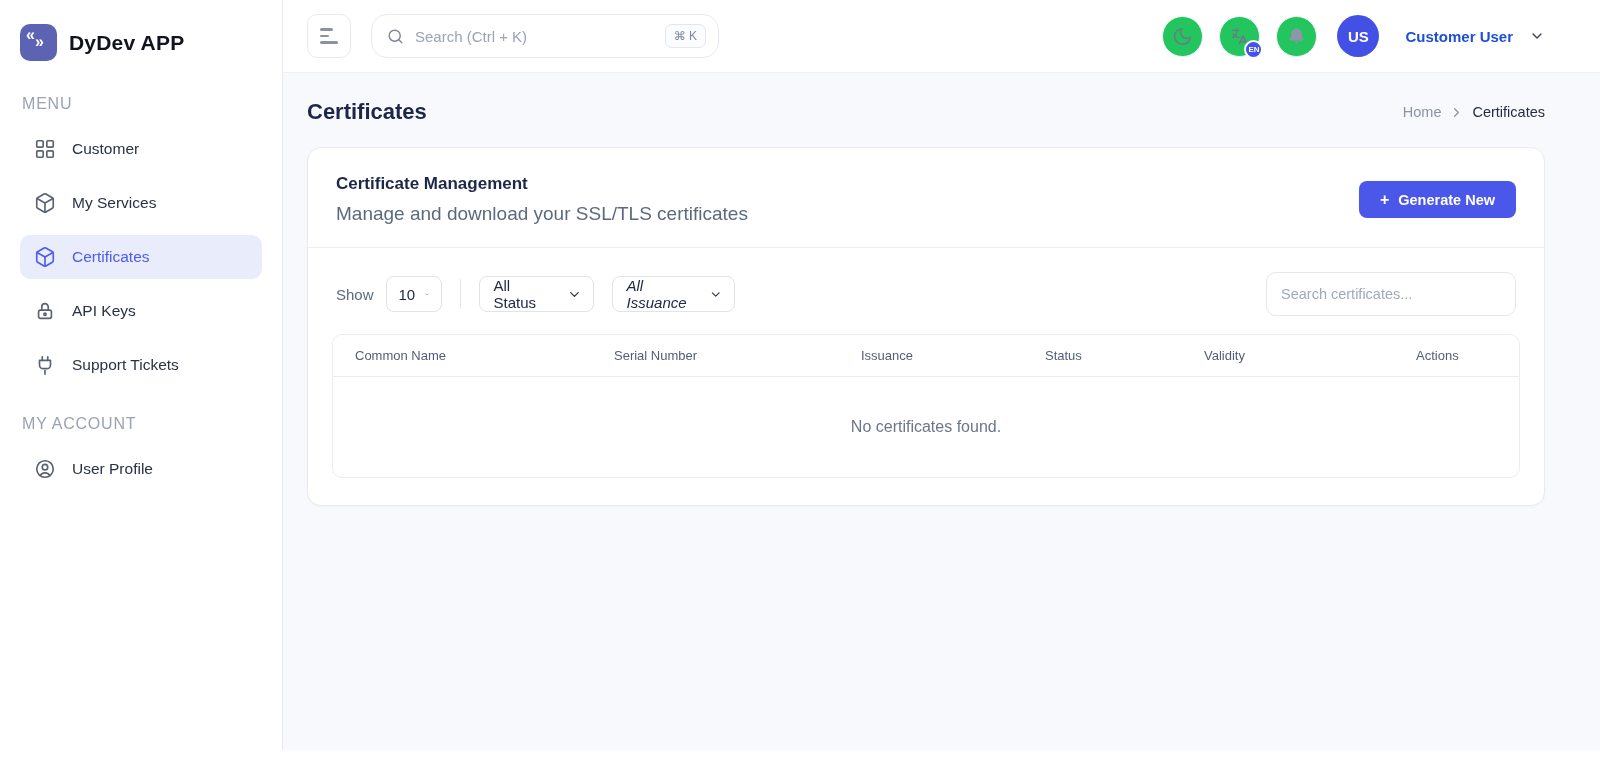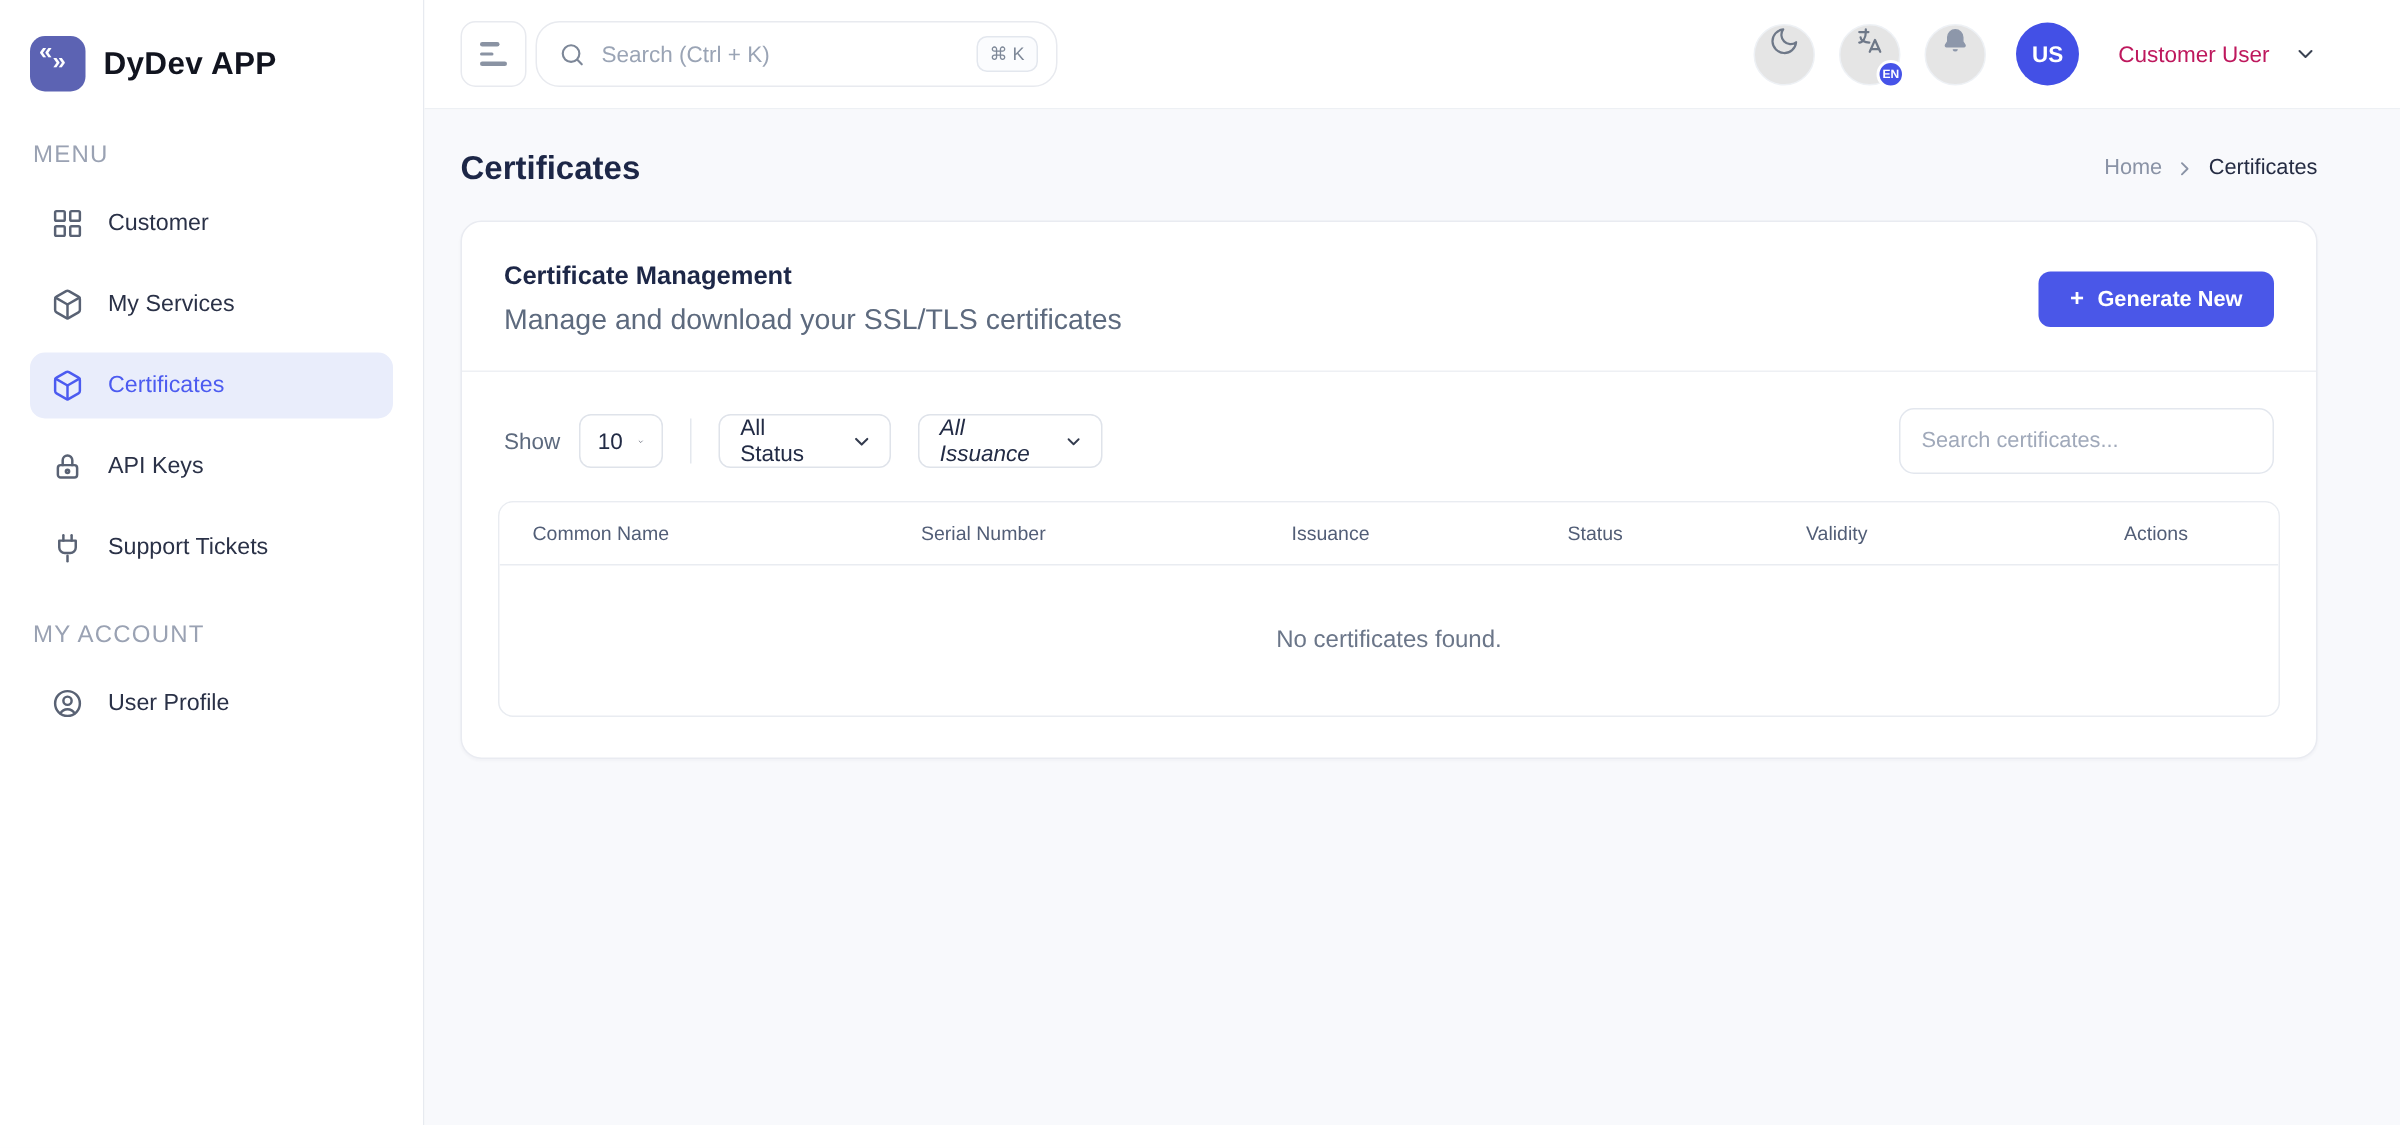--- a/index.html
+++ b/index.html
@@ -25,31 +25,31 @@
 
   
   .main { flex:1; display:flex; flex-direction:column; }
   .topbar { height:73px; background:#ffffff; border-bottom:1px solid #edf0f4; display:flex; align-items:center; padding:0 55px 0 24px; }
   .iconbtn { width:44px; height:44px; border:1px solid #e8eaef; border-radius:10px; background:#fff; display:flex; align-items:center; justify-content:center; cursor:pointer; }
   .burger { display:flex; flex-direction:column; gap:4px; width:18px; }
   .burger i { height:2.4px; background:#8a93a3; border-radius:2px; display:block; }
   .burger i:nth-child(1){ width:13px; }
   .burger i:nth-child(2){ width:9px; }
   .burger i:nth-child(3){ width:18px; }
-  .searchbox { display:flex; align-items:center; width:348px; height:44px; border:1px solid #e8eaef; border-radius:16px; margin-left:6px; padding:0 12px 0 14px; background:#fff; }
+  .searchbox { display:flex; align-items:center; width:348px; height:44px; border:1px solid #e8eaef; border-radius:16px; margin-left:20px; padding:0 12px 0 14px; background:#fff; }
   .searchbox svg { width:19px; height:19px; color:#7d8798; }
   .searchbox input { flex:1; border:none; outline:none; font-size:15px; color:#39415a; padding:0 10px; font-family:"Liberation Sans",sans-serif; background:transparent; }
   .searchbox input::placeholder { color:#9aa4b5; }
   .kbd { font-size:12px; color:#7e8898; background:#fbfcfe; border:1px solid #e3e7ee; border-radius:7px; padding:4px 8px; white-space:nowrap; }
   .top-right { margin-left:auto; display:flex; align-items:center; gap:16px; }
-  .circlebtn { position:relative; width:41px; height:41px; border-radius:50%; border:1px solid #eef1f5; background:#e5e5e5; display:flex; justify-content:center; cursor:pointer; color:#6e7888; }
+  .circlebtn { position:relative; width:41px; height:41px; border-radius:50%; border:1px solid #eef1f5; background:#22c55e; display:flex; align-items:center; justify-content:center; cursor:pointer; color:#6e7888; }
   .circlebtn svg { width:21px; height:21px; }
   .badge-en { position:absolute; right:-4px; bottom:-3px; width:19px; height:19px; border-radius:50%; background:#4653e8; color:#fff; font-size:8px; font-weight:700; display:flex; align-items:center; justify-content:center; border:2px solid #fff; }
   .avatar { width:42px; height:42px; border-radius:50%; background:#4350e6; color:#fff; font-size:15px; font-weight:700; display:flex; align-items:center; justify-content:center; margin-left:4px; }
-  .username { font-size:15px; font-weight:400; color:#be185d; margin-left:10px; }
+  .username { font-size:15px; font-weight:700; color:#1d4ed8; margin-left:10px; }
   .chev { width:16px; height:16px; color:#3a4252; }
 
   .content { flex:1; background:#f8f9fc; padding:26px 55px 0 24px; }
   .page-head { display:flex; align-items:center; justify-content:space-between; margin-bottom:22px; }
   .page-title { font-size:22px; font-weight:700; color:#1d2747; }
   .breadcrumb { display:flex; align-items:center; gap:8px; font-size:14.5px; }
   .breadcrumb .bc-home { color:#8a93a6; cursor:pointer; }
   .breadcrumb svg { width:15px; height:15px; color:#8a93a6; }
   .breadcrumb .bc-cur { color:#252c43; font-weight:500; }
 

